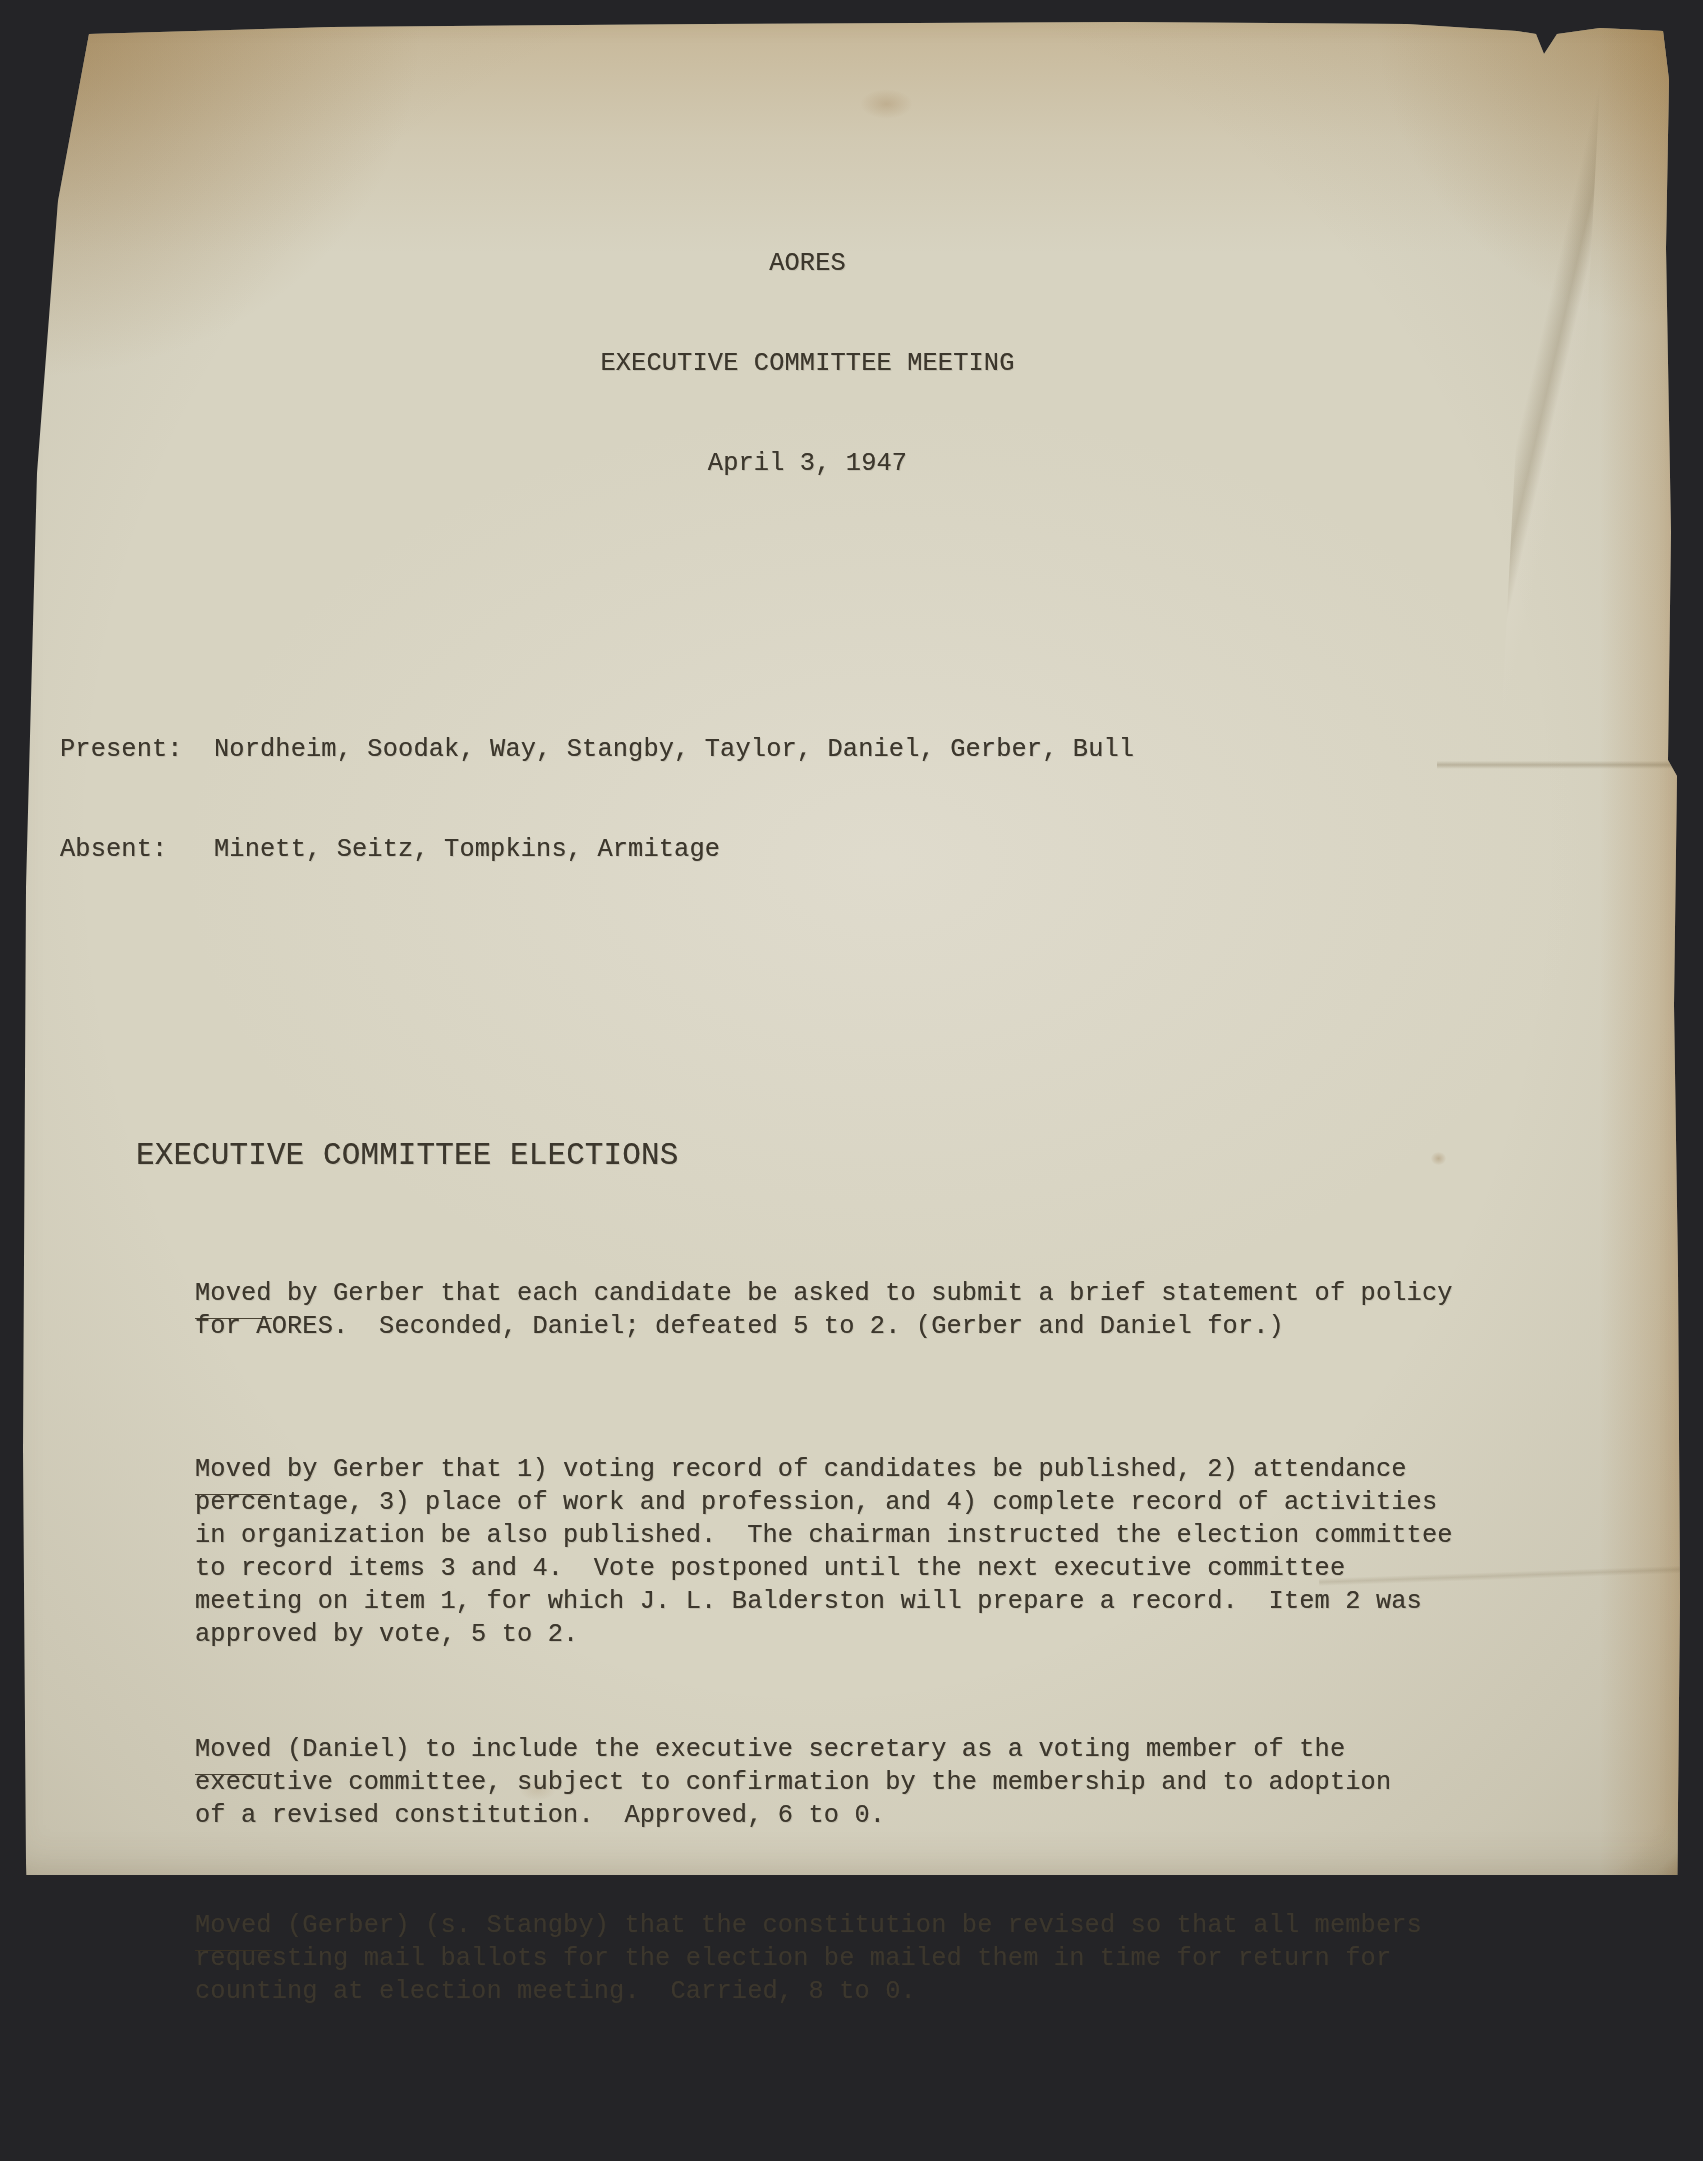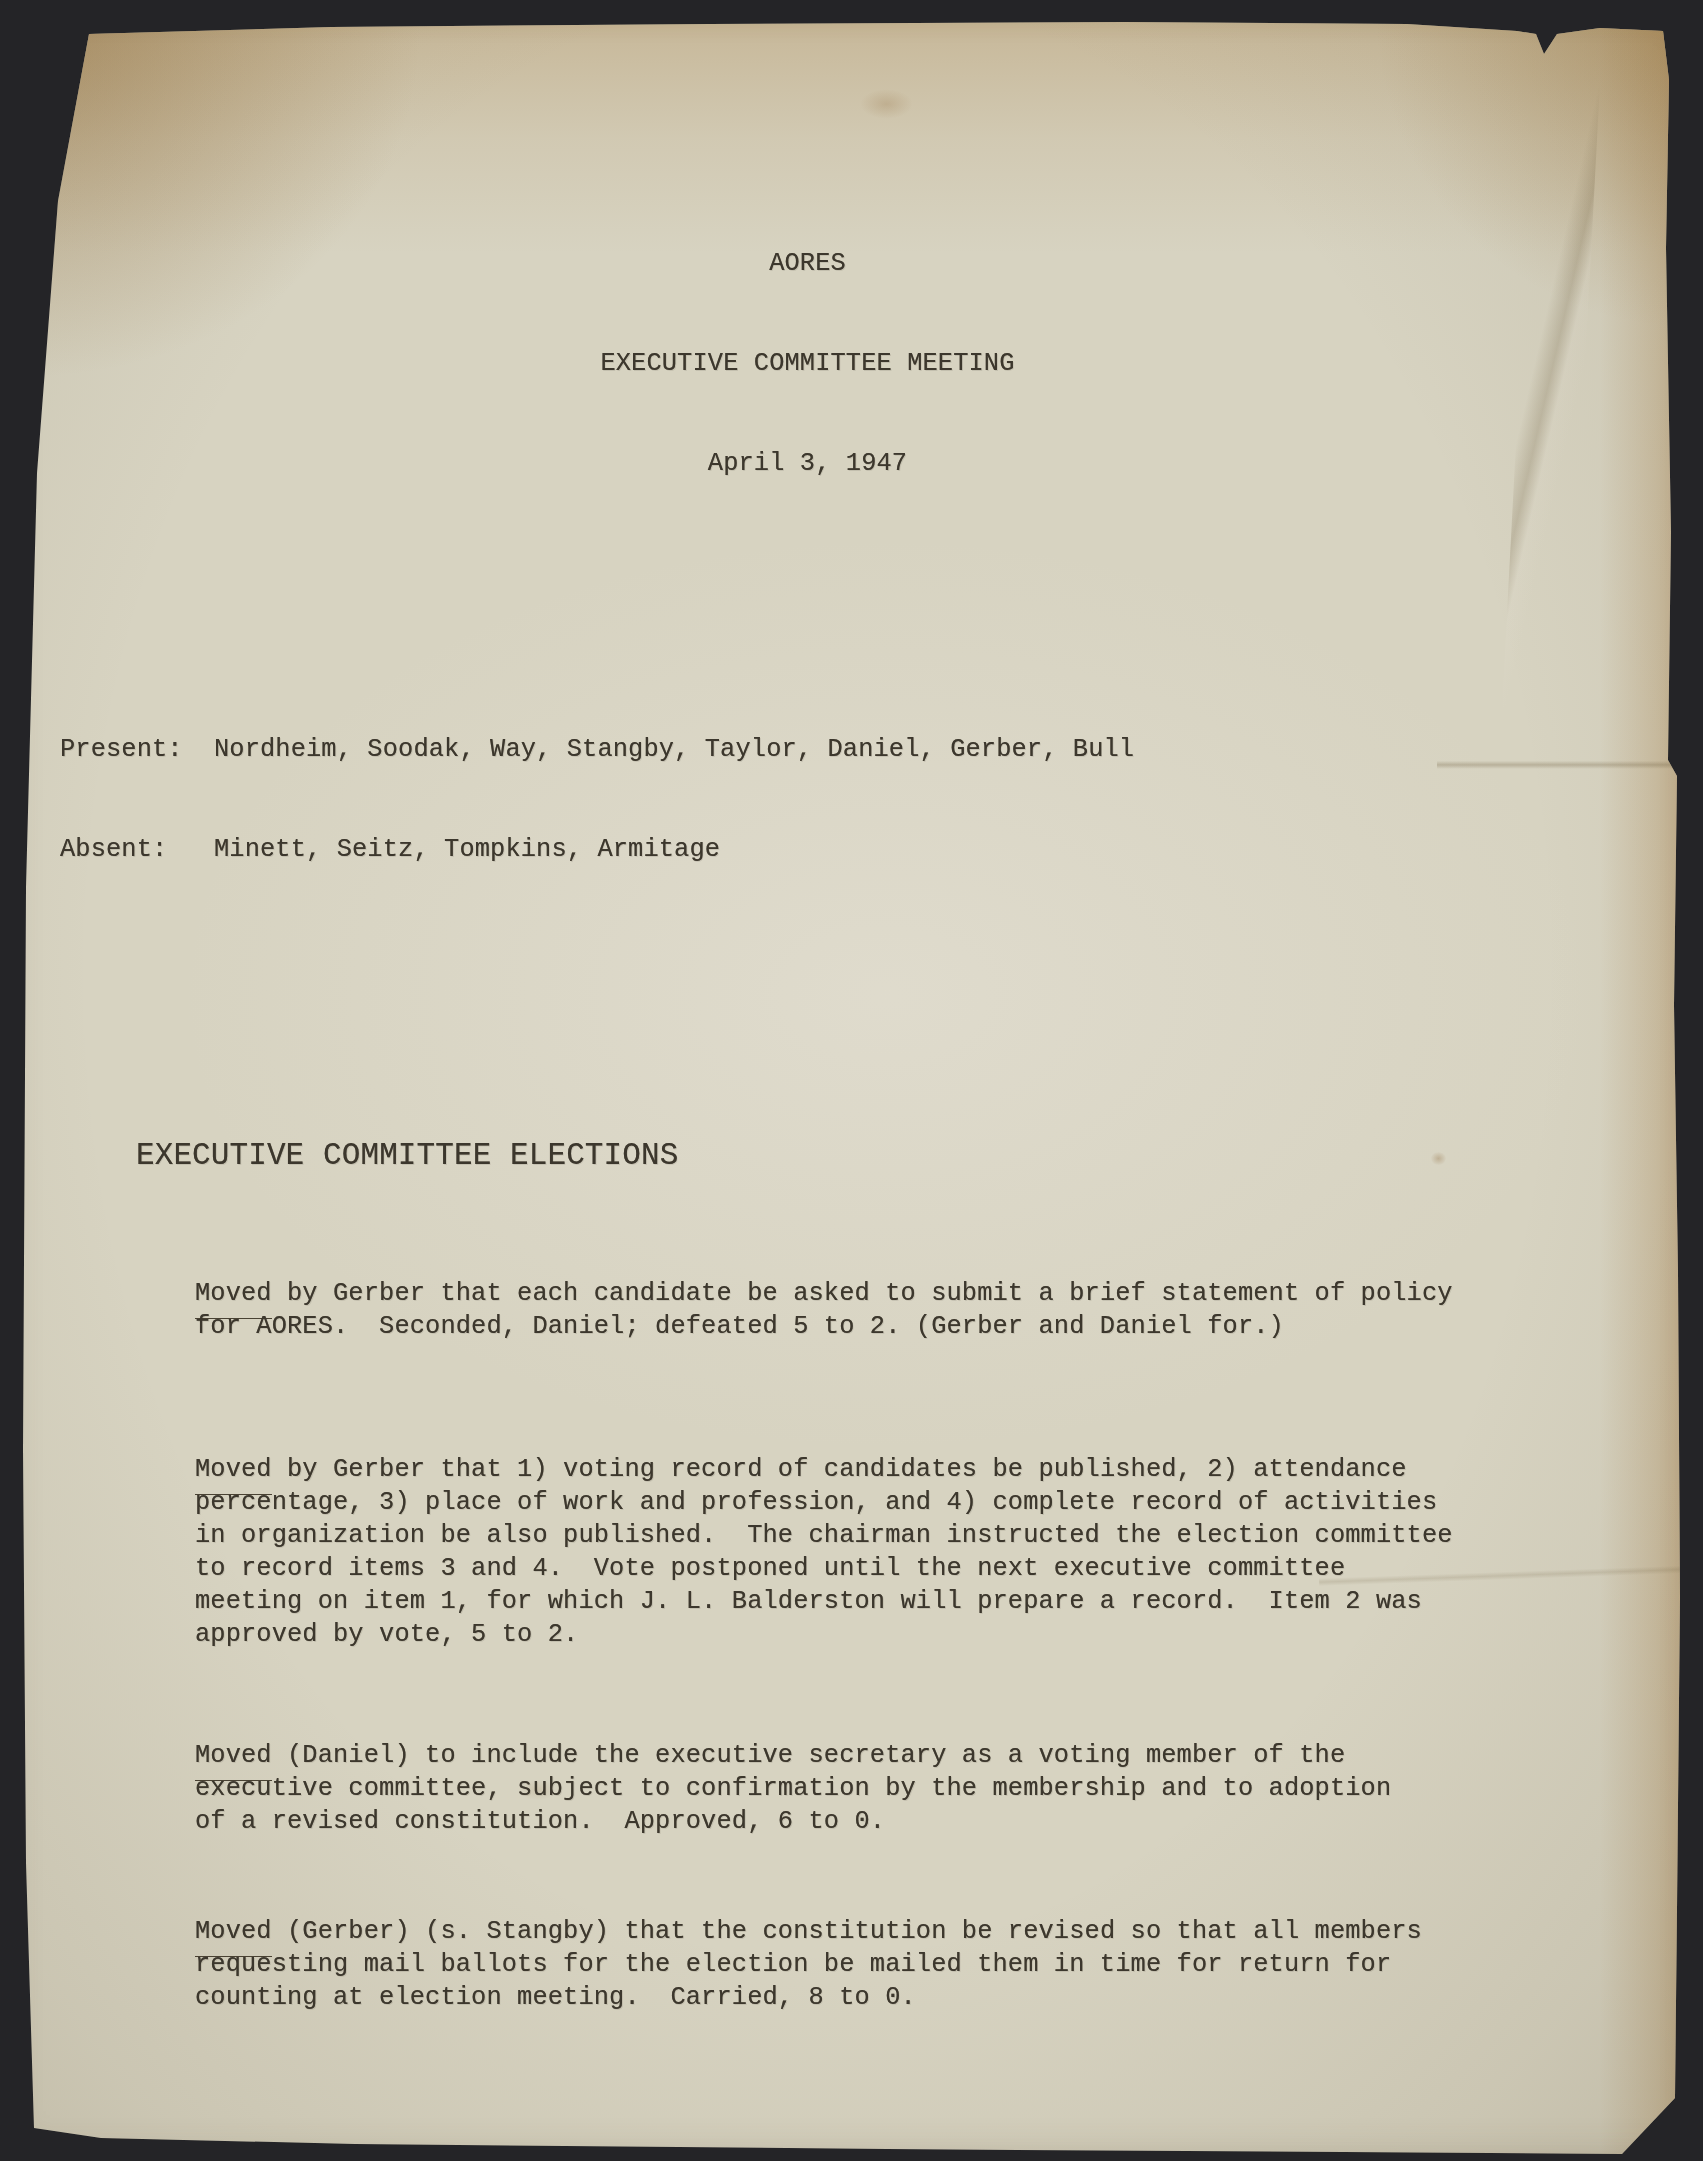--- a/index.html
+++ b/index.html
@@ -3,21 +3,21 @@
 <meta charset="utf-8">
 <title>AORES Executive Committee Meeting — April 3, 1947 (scan)</title>
 <style>
   html,body{margin:0;padding:0;}
   body{
     width:1703px;height:2161px;
     background:#242427;
     overflow:hidden;
     font-family:"Liberation Mono","DejaVu Sans Mono",monospace;
   }
-  .stage{position:relative;width:1703px;height:2161px;background:#242427;}
+  .stage{position:relative;width:1703px;height:1875px;background:#242427;}
   
   .paper{
     position:absolute;inset:0;
     background:#d7d3c1;
     clip-path:polygon(
       89px 34px, 331px 27px, 710px 24px, 1124px 22px, 1407px 24px, 1517px 31px,
       1536px 34px, 1544px 54px, 1557px 34px, 1600px 28px, 1663px 31px,
       1669px 80px, 1666px 248px, 1671px 532px, 1668px 760px, 1677px 776px,
       1674px 1005px, 1678px 1271px, 1680px 1597px, 1677px 1910px, 1675px 2098px,
       1622px 2154px, 887px 2149px, 355px 2144px, 101px 2138px, 34px 2128px,
@@ -67,21 +67,21 @@
   .att-line{line-height:34px;}
   .att-label{display:inline-block;min-width:154px;}
   .sec-heading{font-size:31px;font-weight:normal;margin:0 0 0 136px;line-height:33px;}
   .para{margin-left:195px;}
   .u{border-bottom:1.8px solid rgba(58,50,36,0.9);padding-bottom:10px;}
   
   #h-elections{margin-top:41px;}
   #p-committee{margin-top:20px;}
   #p-statement{margin-top:39px;}
   #p-voting{margin-top:44px;}
-  #p-secretary{margin-top:22px;}
+  #p-secretary{margin-top:16px;}
   #p-ballots{margin-top:10.6px;}
 </style>
 </head>
 <body>
 
 <div class="stage">
   <div class="paper">
     <div class="overlay age-base"></div>
     <div class="overlay age-top"></div>
     <div class="overlay age-top-left"></div>

